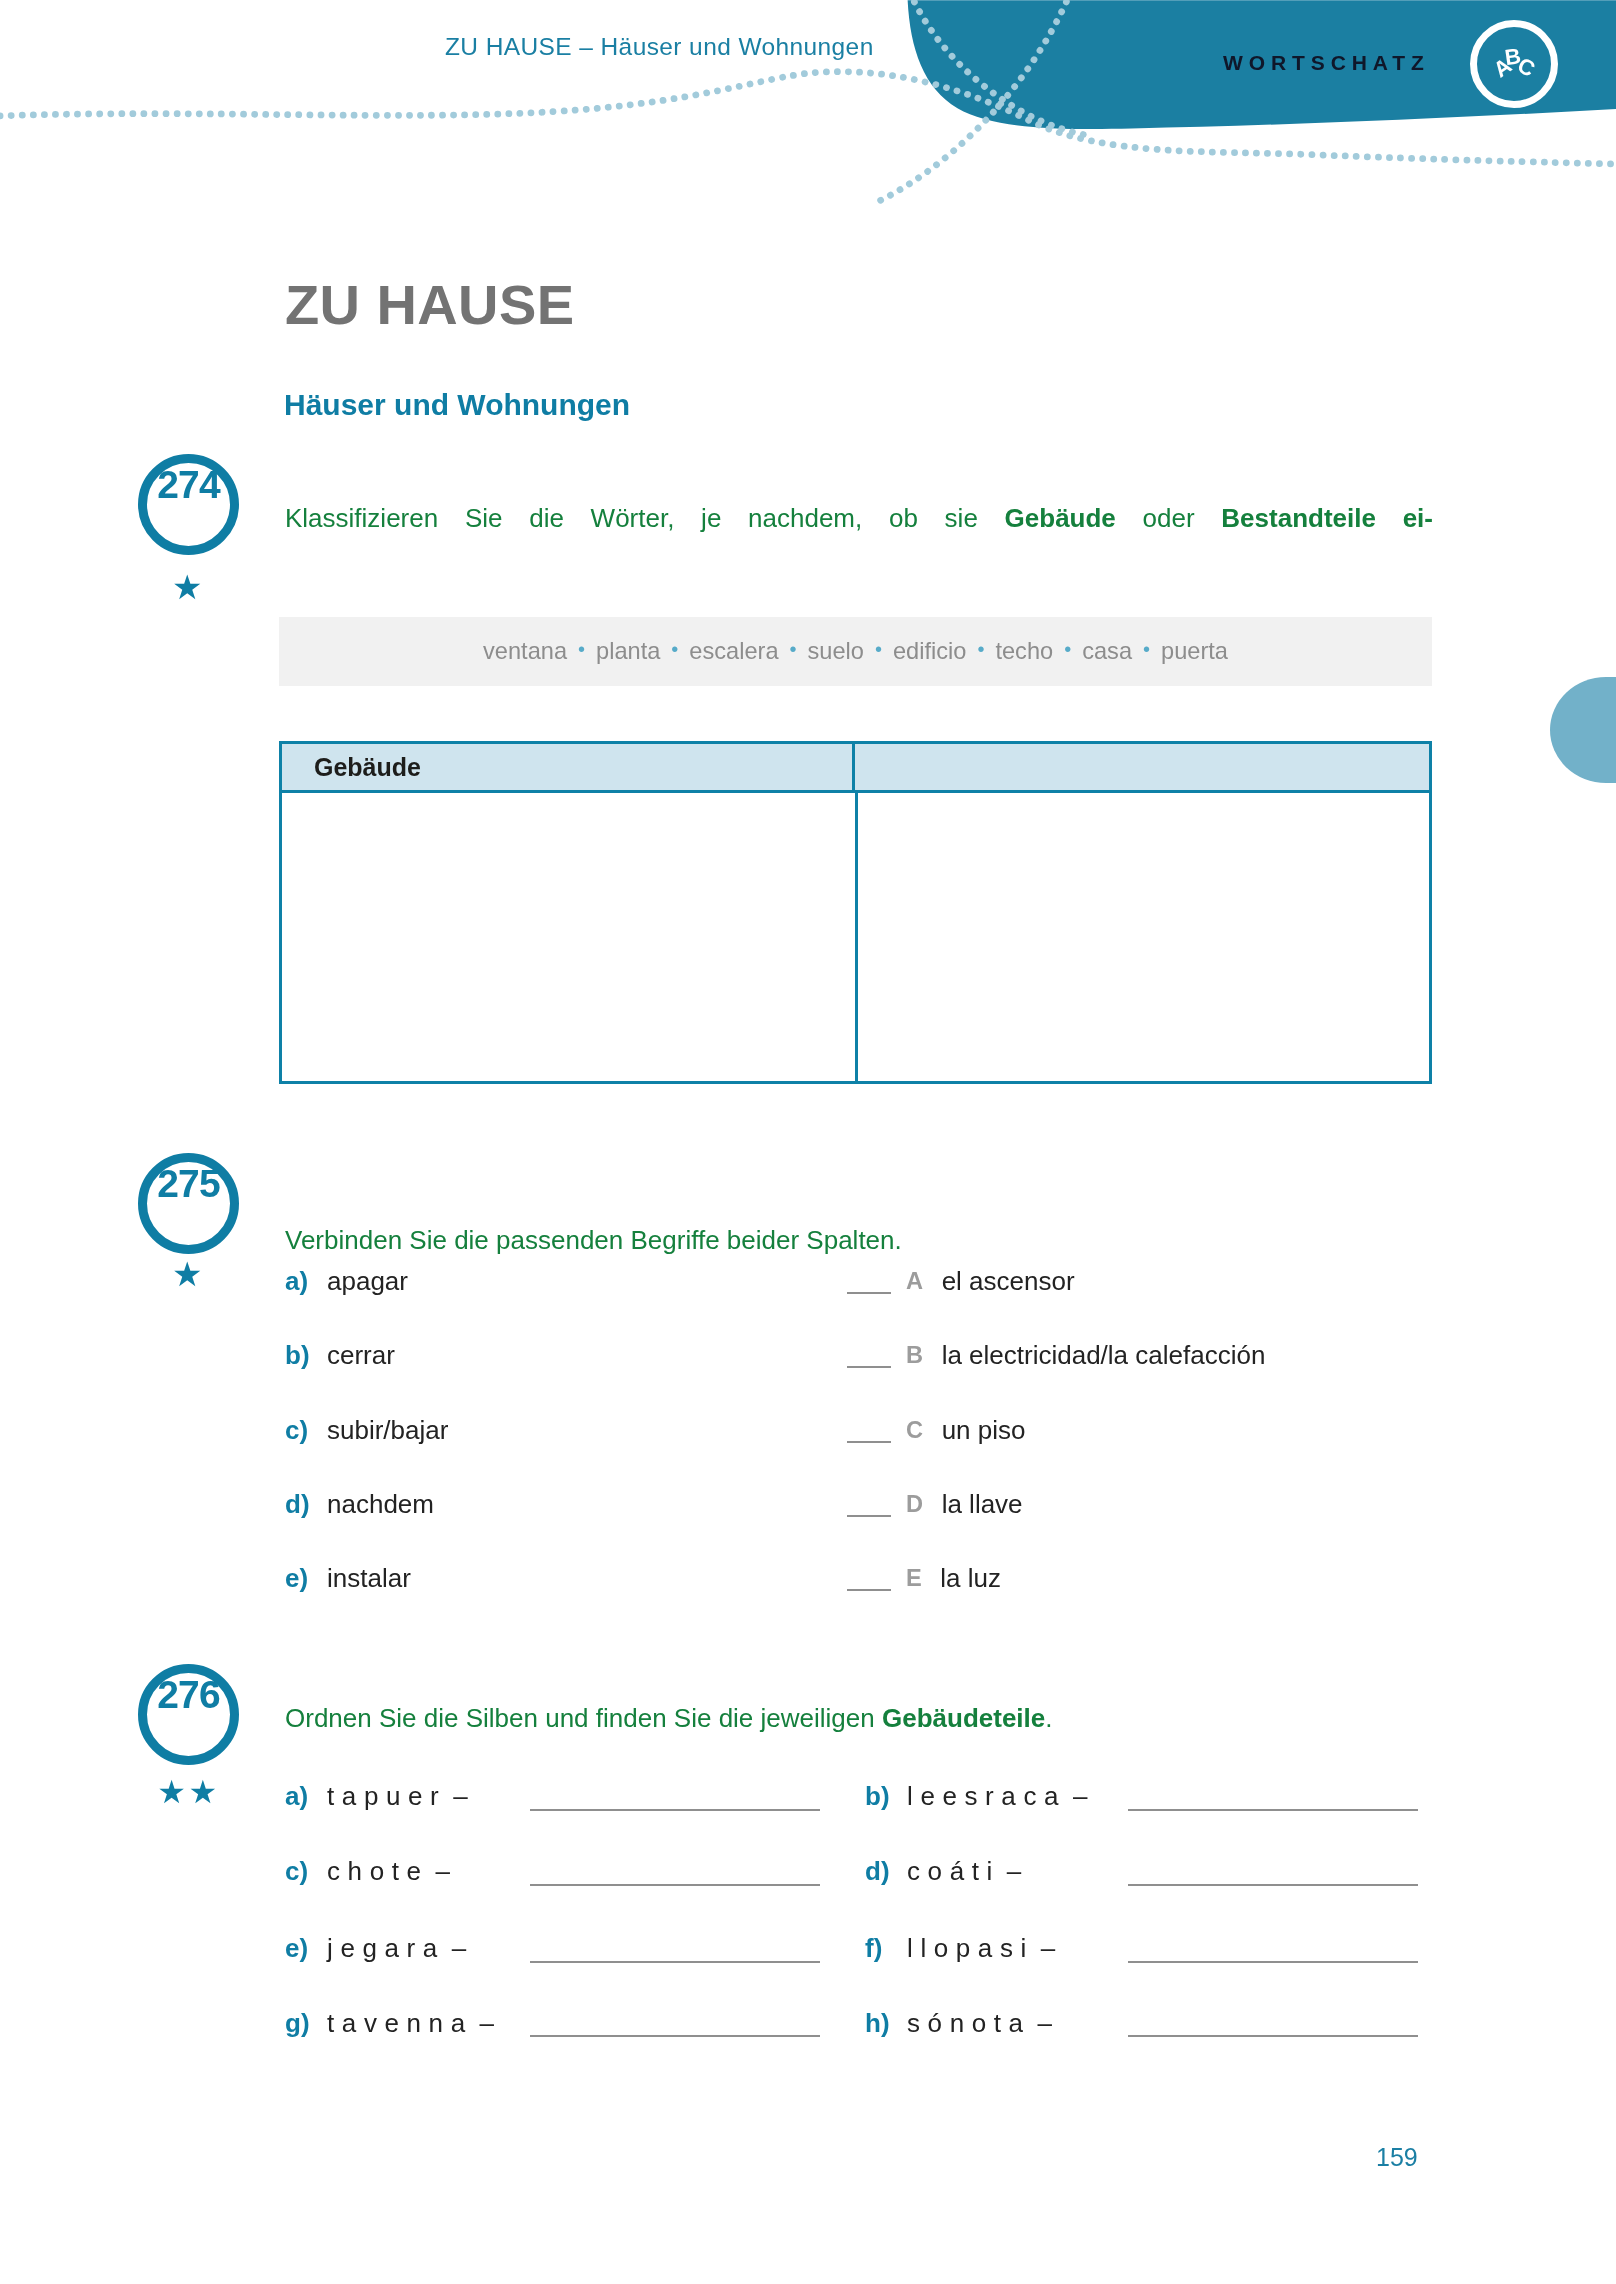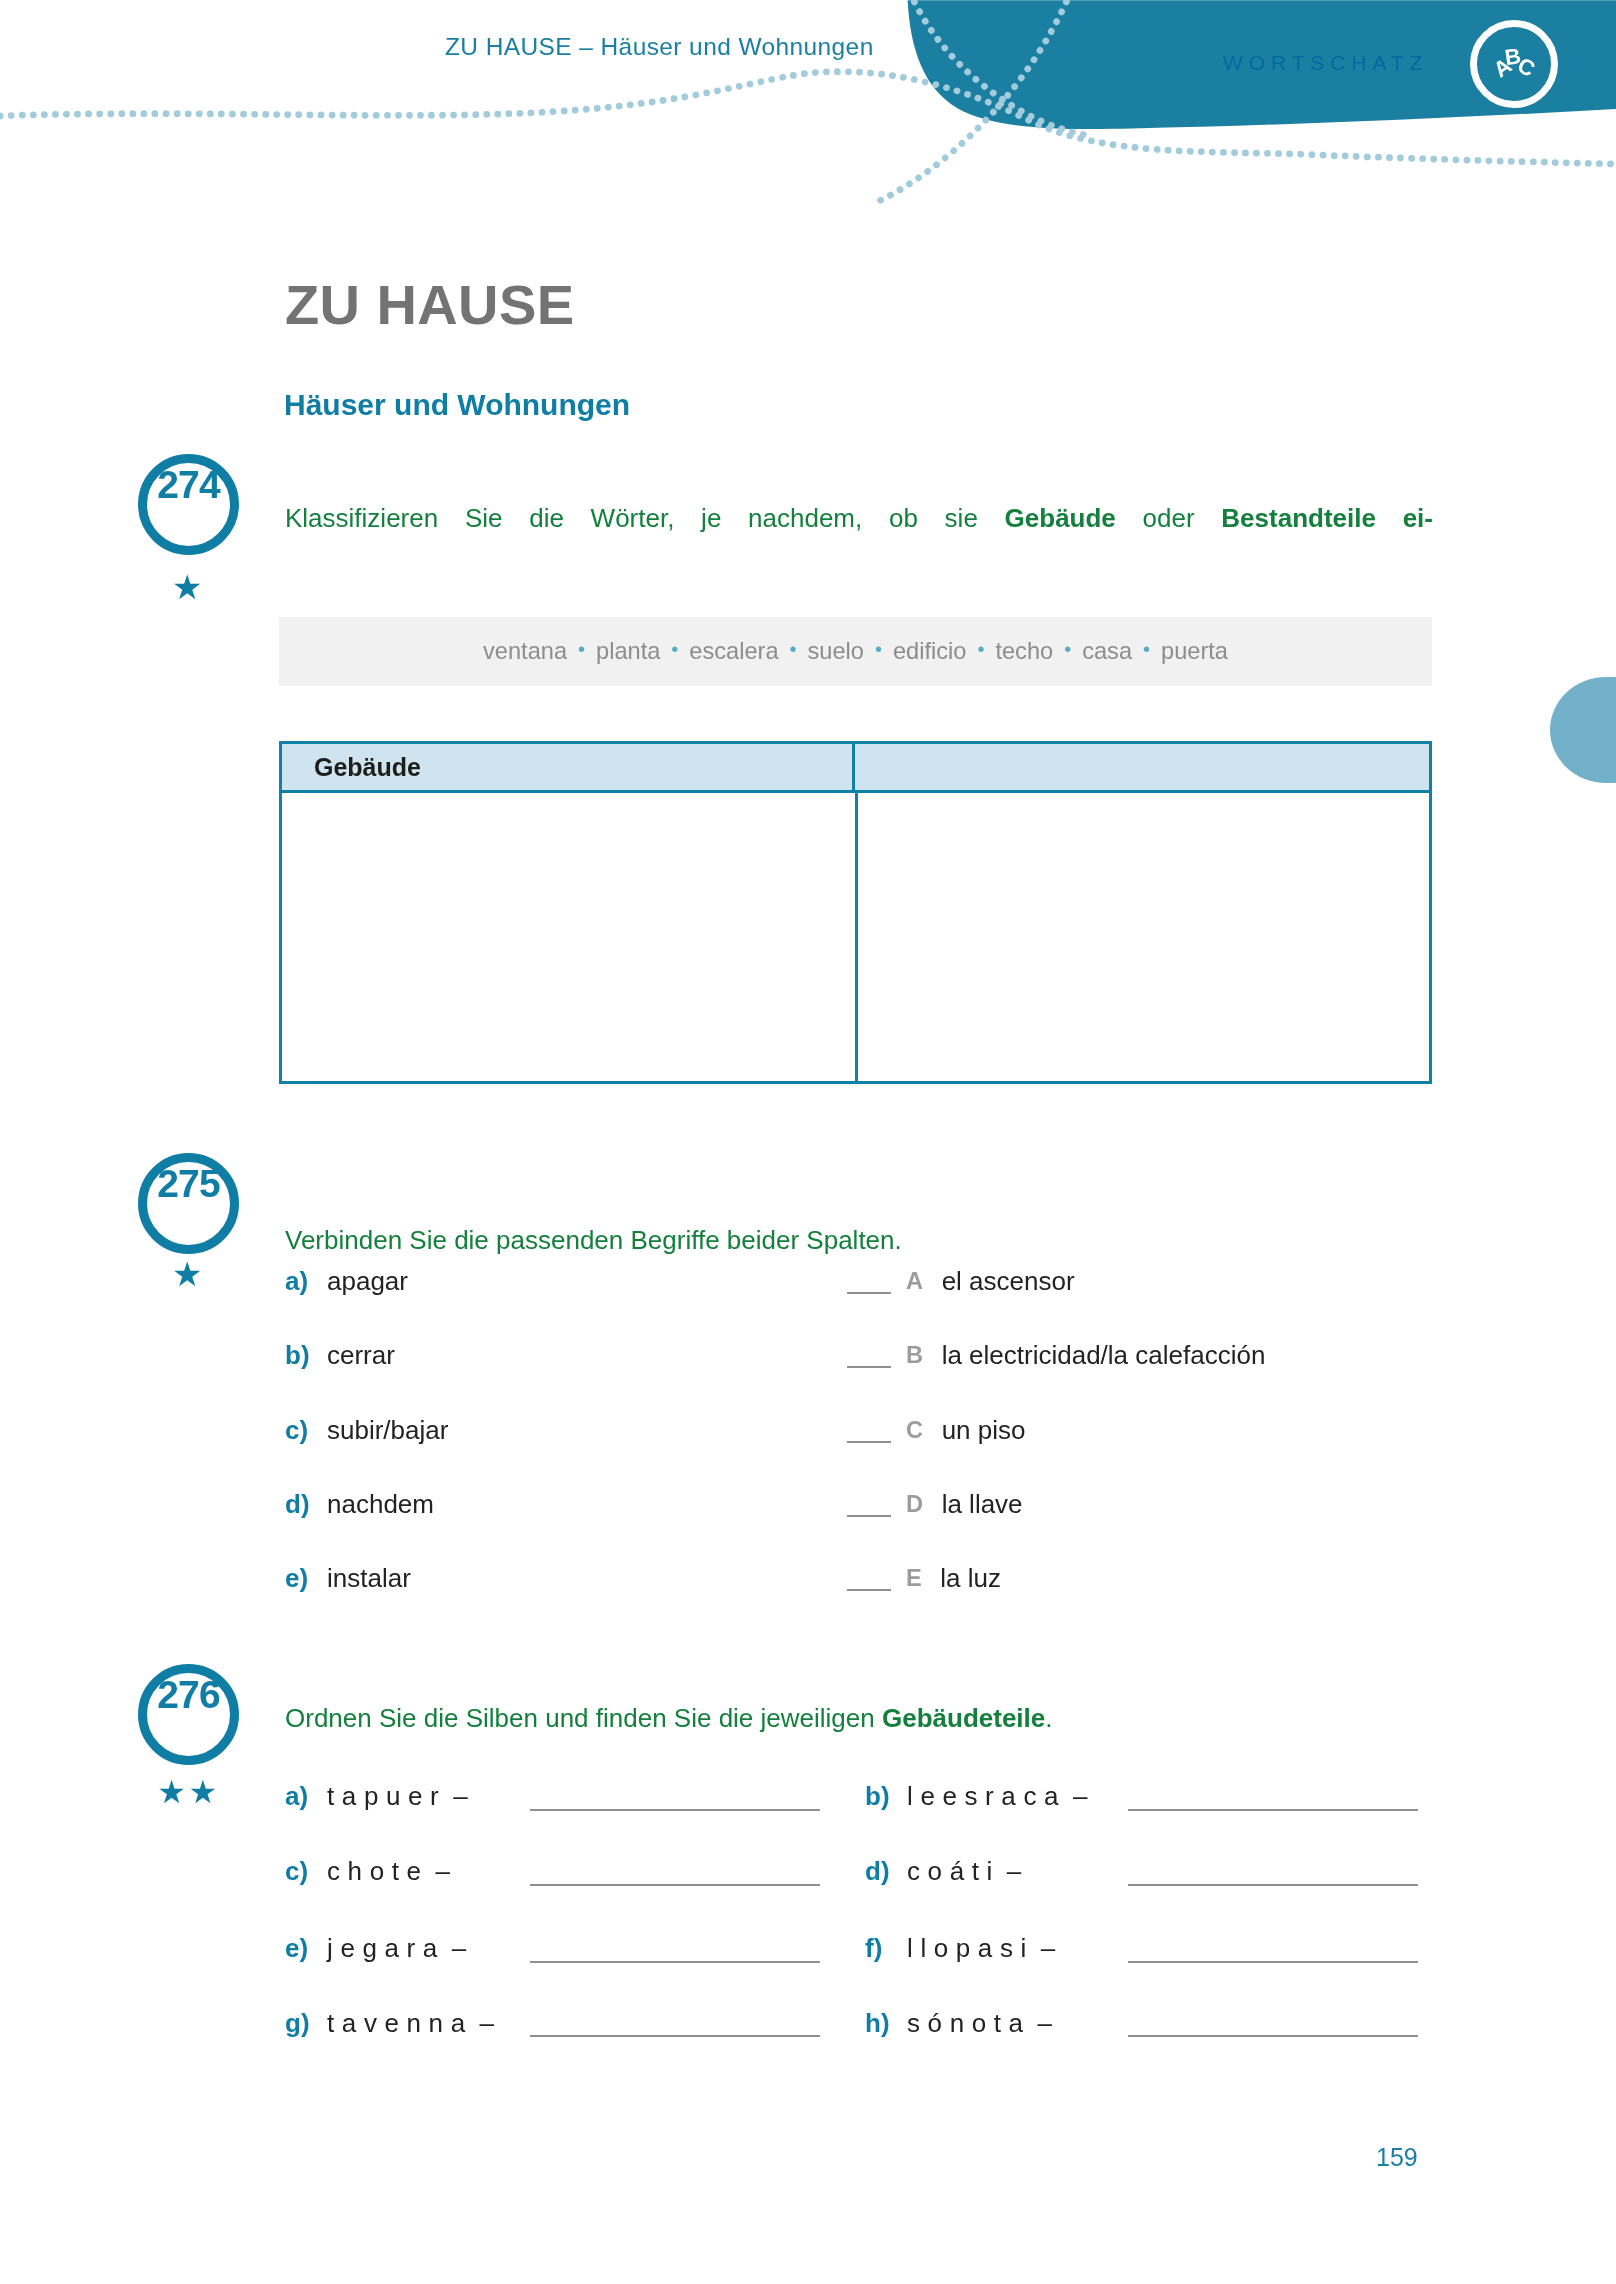--- a/index.html
+++ b/index.html
@@ -10,21 +10,21 @@
     color:#232323;
   }
   .abs{position:absolute;}
 
   
   #header-svg{position:absolute;top:0;left:0;}
   .breadcrumb{
     left:445px;top:33px;font-size:24.5px;color:#1a7fa3;letter-spacing:0.4px;
   }
   .banner-label{
-    left:1223px;top:51px;font-size:21px;font-weight:normal;color:#0369a1;
+    left:1223px;top:51px;font-size:21px;font-weight:bold;color:#0f172a;
     letter-spacing:5.9px;
   }
   .abc-badge{
     left:1470px;top:20px;width:88px;height:88px;box-sizing:border-box;
     border:7.6px solid #ffffff;border-radius:50%;background:#1b7fa2;
     display:flex;align-items:center;justify-content:center;
   }
   .abc-badge span{font-size:22px;font-weight:bold;color:#ffffff;display:inline-block;}
   .abc-a{transform:rotate(-35deg) translate(1.7px,5.9px);}
   .abc-b{transform:rotate(-8deg) translateY(-6.8px);}

